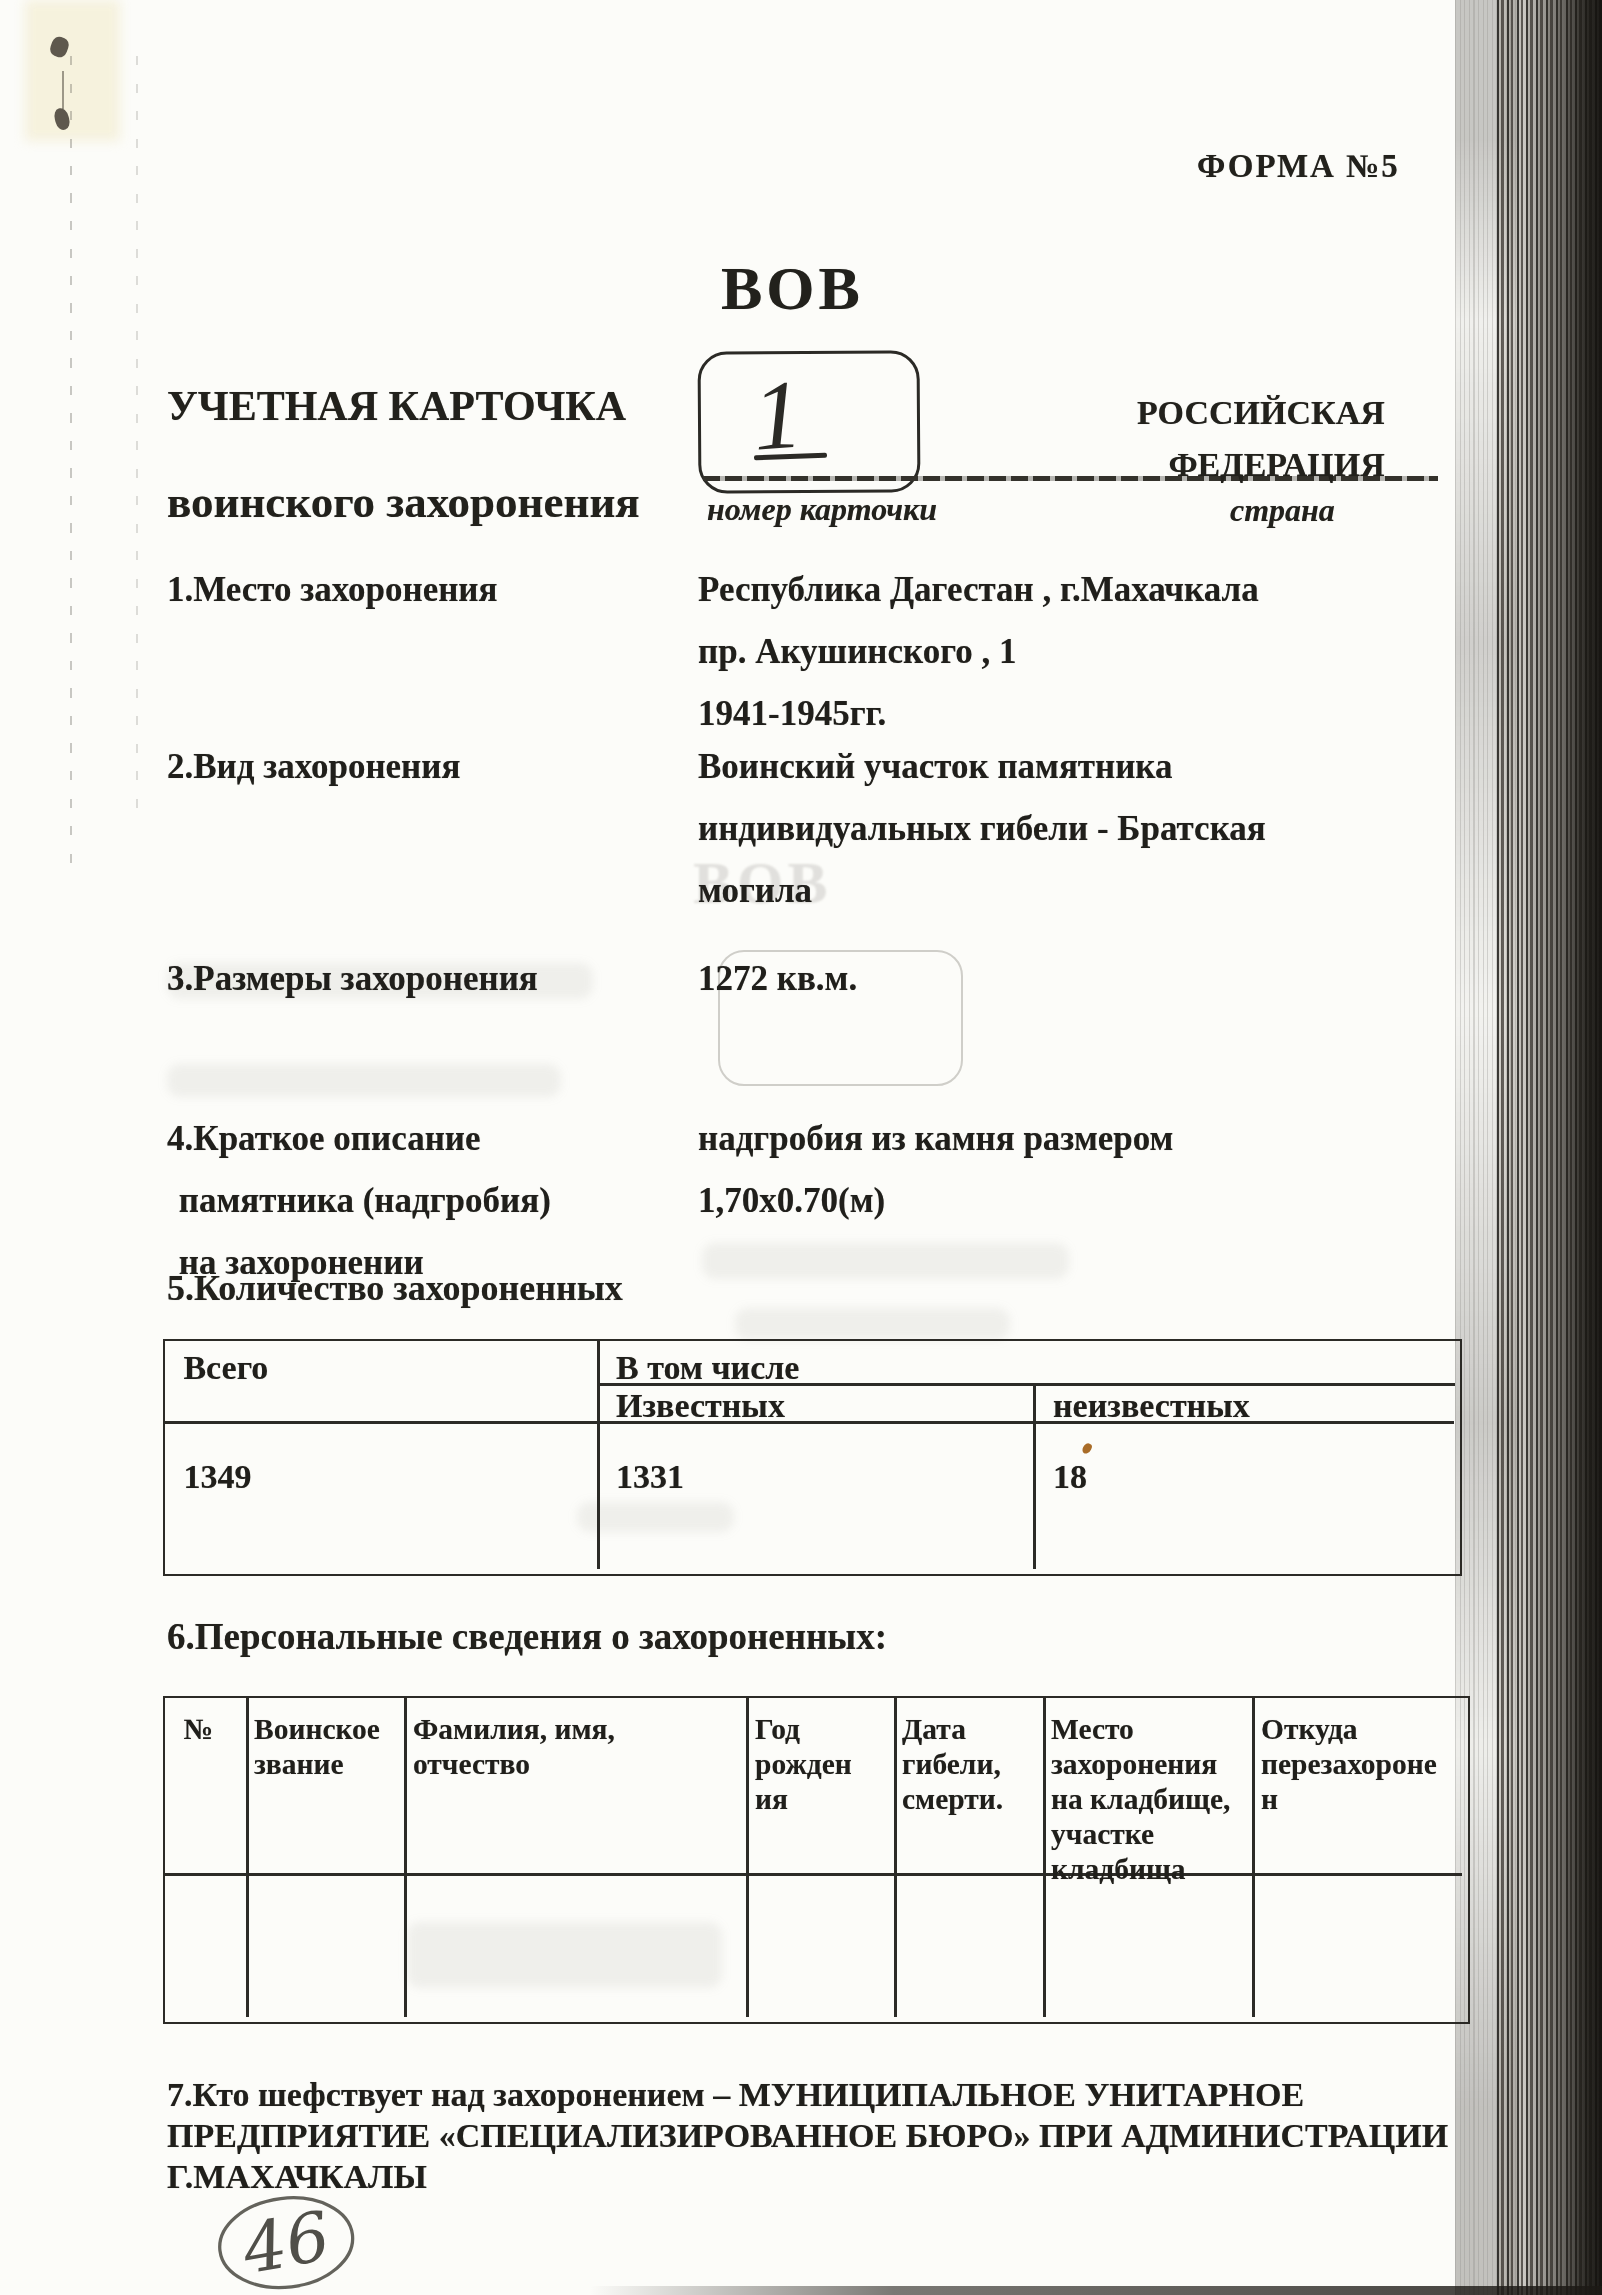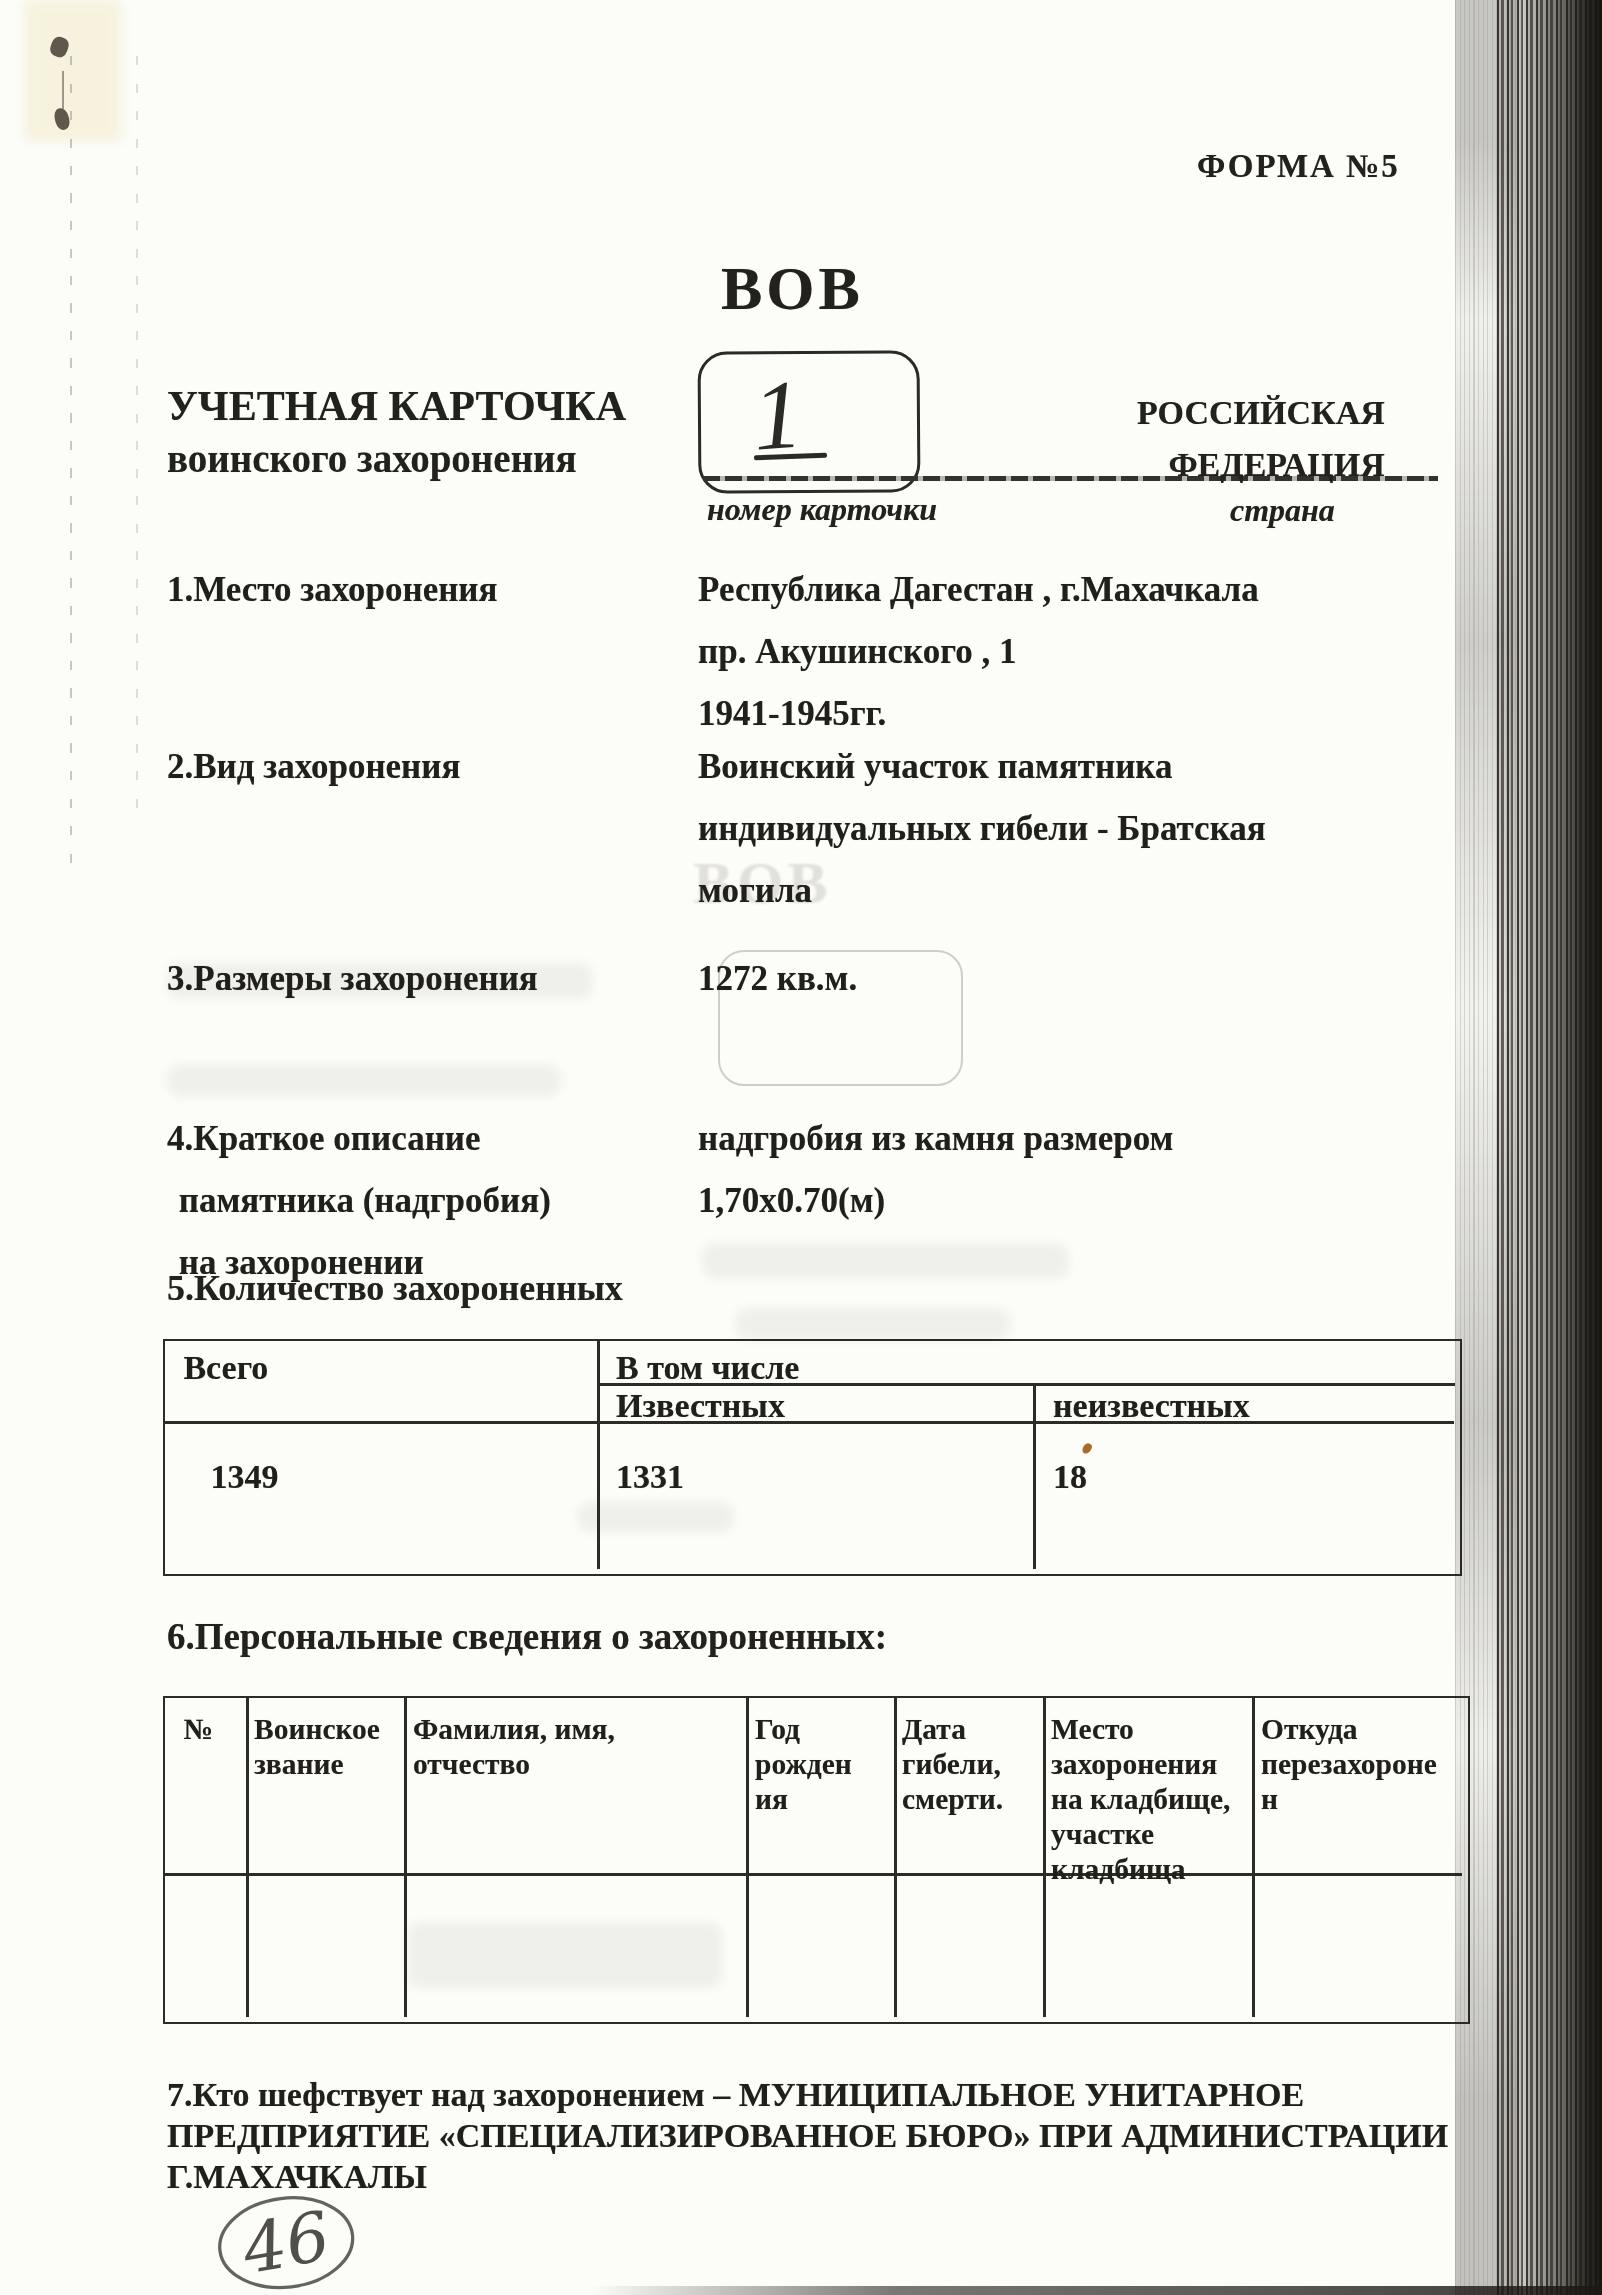--- a/index.html
+++ b/index.html
@@ -7,21 +7,21 @@
     width:1602px; height:2295px; position:relative; overflow:hidden;
     background:#fcfcf9;
     font-family:"Liberation Serif","DejaVu Serif",serif;
     color:#201f1b;
   }
   .ink { position:absolute; font-weight:bold; color:#22211c; white-space:nowrap;
          text-shadow:0 0 0.7px rgba(34,33,28,.45); }
   .form-label { font-size:33px; letter-spacing:2px; }
   .doc-title  { font-size:62px; letter-spacing:3.9px; }
   .card-heading div.l1 { font-size:42px; line-height:54px; }
-  .card-heading div.l2 { font-size:39px; line-height:51px; }
+  .card-heading div.l2 { font-size:45px; line-height:51px;margin-top:44px; }
   .caption { font-size:32px;font-style:italic; }
   .country { font-size:34px; line-height:52px; text-align:right; }
   .lbl, .val { position:absolute; font-weight:bold; white-space:nowrap;
                font-size:35px; text-shadow:0 0 0.7px rgba(34,33,28,.45); }
   .lbl > div, .val > div { line-height:62px; height:62px; }
   .sec-heading { font-size:36px; }
   
   .num-box { position:absolute; left:698px; top:351px; width:216px; height:136px;
              border:3.3px solid #2b2a26; border-radius:29px; transform:rotate(-0.4deg);
              background:transparent; }
@@ -173,21 +173,21 @@
 
   <div class="tbl" style="left:163px;top:1339px;width:1295px;height:233px;">
     <div class="vline" style="left:432px;top:0;height:228px;"></div>
     <div class="vline" style="left:868px;top:42px;height:186px;"></div>
     <div class="hline" style="left:432px;top:42px;width:858px;"></div>
     <div class="hline" style="left:0;top:80px;width:1289px;"></div>
     <div class="cell" style="left:18.4px;top:7.9px;">Всего</div>
     <div class="cell" style="left:451px;top:7.9px;">В том числе</div>
     <div class="cell" style="left:451px;top:46px;">Известных</div>
     <div class="cell" style="left:888px;top:46px;">неизвестных</div>
-    <div class="cell" style="left:18.4px;top:117px;margin-left:27px;">1349</div>
+    <div class="cell" style="left:18.4px;top:117px;">1349</div>
     <div class="cell" style="left:451px;top:117px;">1331</div>
     <div class="cell" style="left:888px;top:117px;">18</div>
   </div>
   <div class="speck"></div>
 
   <div class="ink sec-heading" style="left:167px;top:1615px;font-size:37px;">6.Персональные сведения о захороненных:</div>
 
   <div class="tbl" style="left:163px;top:1696px;width:1303px;height:324px;">
     <div class="vline" style="left:81px;top:0;height:319px;"></div>
     <div class="vline" style="left:239px;top:0;height:319px;"></div>

